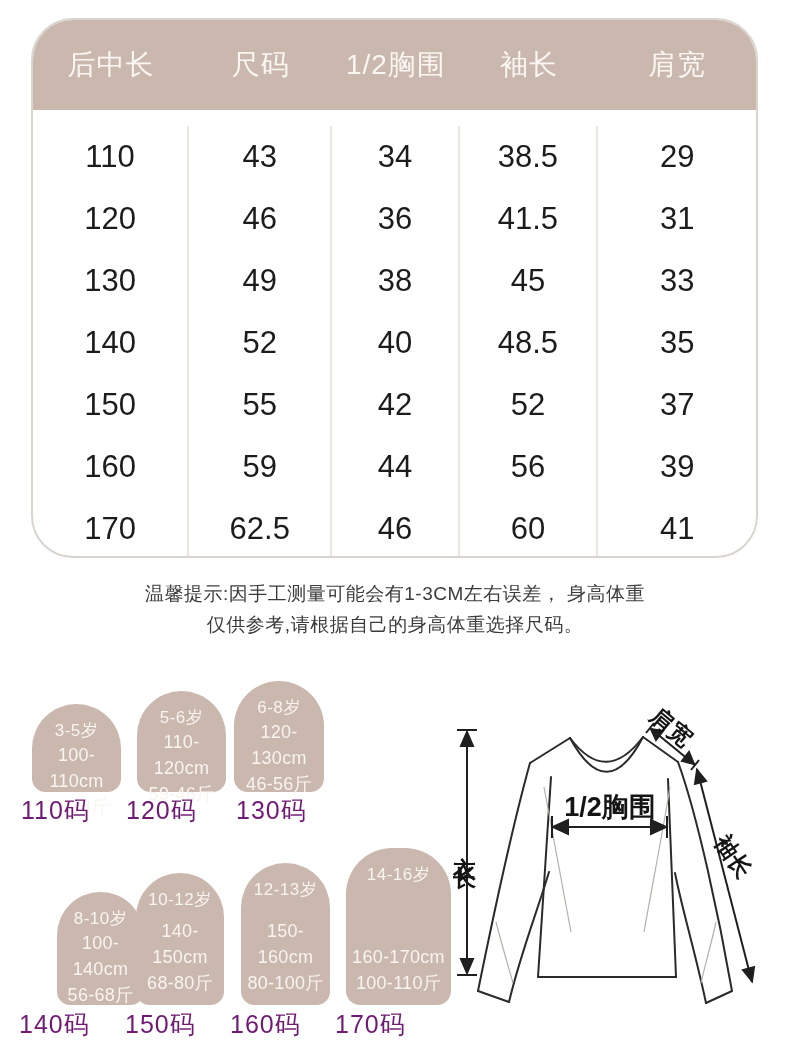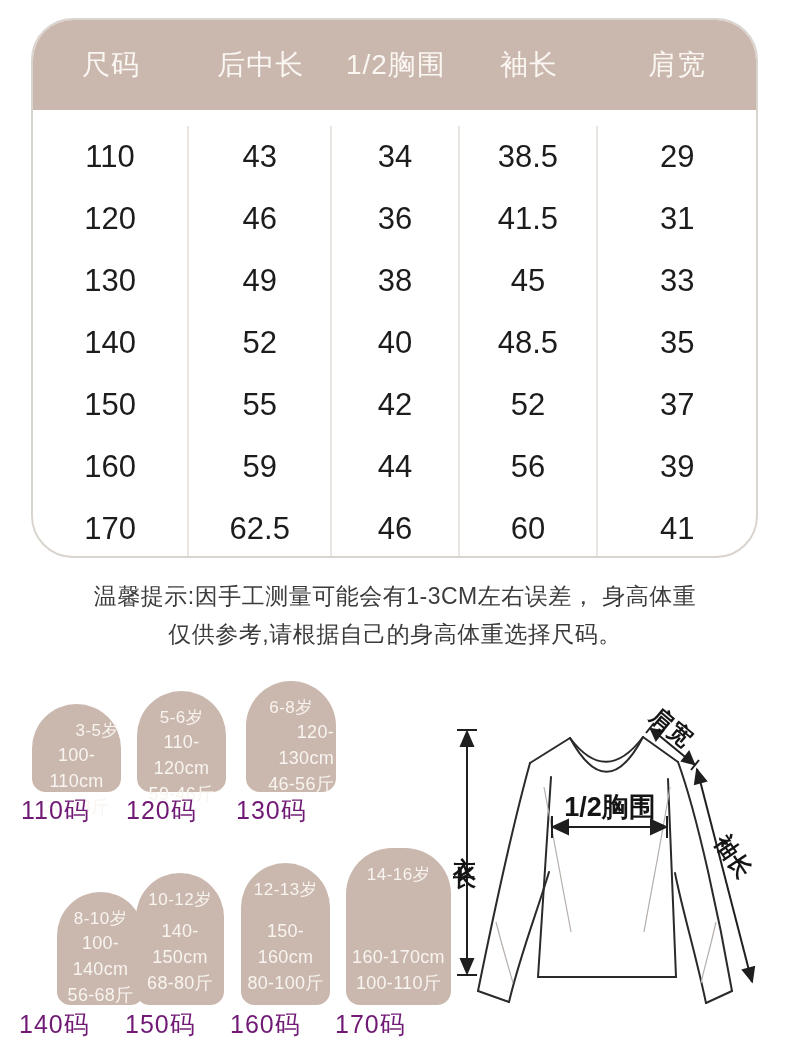--- a/index.html
+++ b/index.html
@@ -26,21 +26,21 @@
   }
   .tbl-body .cell{
     display:flex;align-items:center;justify-content:center;
     font-size:31px;color:#1c1c1c;
   }
   .tbl-body .cell.divline{border-right:2px solid #eae5e1;}
 
   
   .note{
     position:absolute;left:0;top:578px;width:100%;text-align:center;
-    font-size:23px;color:#3b3b3b;line-height:1.65;letter-spacing:0.5px;
+    font-size:19px;color:#3b3b3b;line-height:1.65;letter-spacing:0.5px;
   }
 
   
   .badge{
     position:absolute;background:#cab8ae;border-radius:46px 46px 14px 14px;
     display:flex;flex-direction:column;align-items:center;justify-content:space-between;
     box-sizing:border-box;padding:15px 2px 9px 2px;color:#f8f4f0;text-align:center;
   }
   .badge .age{font-size:17px;font-weight:500;letter-spacing:0.5px;}
   .badge .btm{font-size:18px;font-weight:500;line-height:1.45;letter-spacing:0.3px;}
@@ -57,22 +57,22 @@
   .dlabel.shoulder{left:648px;top:712px;font-size:23px;transform:rotate(40deg);transform-origin:center;}
   .dlabel.sleeve{left:710px;top:841px;font-size:23px;transform:rotate(56deg);transform-origin:center;}
 </style>
 </head>
 <body>
 
 <div id="page">
 
   <div class="size-table">
     <div class="tbl-header">
+      <div class="hcell">后中长</div>
       <div class="hcell">尺码</div>
-      <div class="hcell">后中长</div>
       <div class="hcell">1/2胸围</div>
       <div class="hcell">袖长</div>
       <div class="hcell">肩宽</div>
     </div>
     <div class="tbl-body">
       <div class="cell divline">110</div>
       <div class="cell divline">43</div>
       <div class="cell divline">34</div>
       <div class="cell divline">38.5</div>
       <div class="cell">29</div>
@@ -113,39 +113,39 @@
       <div class="cell divline">60</div>
       <div class="cell">41</div>
     </div>
   </div>
 
   <div class="note">
     <div>温馨提示:因手工测量可能会有1-3CM左右误差， 身高体重</div>
     <div>仅供参考,请根据自己的身高体重选择尺码。</div>
   </div>
 
-  <div class="badge" style="left:32px;top:704px;width:89px;height:88px;align-items:flex-end;">
+  <div class="badge" style="left:32px;top:704px;width:89px;height:88px;">
     <div class="age">3-5岁</div>
     <div class="btm">
       <div>100-110cm</div>
       <div>30-38斤</div>
     </div>
   </div>
   <div class="size-code" style="left:21px;top:794px;">110码</div>
 
   <div class="badge" style="left:137px;top:691px;width:89px;height:101px;">
     <div class="age">5-6岁</div>
     <div class="btm">
       <div>110-120cm</div>
       <div>59-46斤</div>
     </div>
   </div>
   <div class="size-code" style="left:126px;top:794px;">120码</div>
 
-  <div class="badge" style="left:246px;top:681px;width:90px;height:111px;text-align:right;">
+  <div class="badge" style="left:234px;top:681px;width:90px;height:111px;">
     <div class="age">6-8岁</div>
     <div class="btm">
       <div>120-130cm</div>
       <div>46-56斤</div>
     </div>
   </div>
   <div class="size-code" style="left:236px;top:794px;">130码</div>
 
   <div class="badge" style="left:31px;top:892px;width:87px;height:113px;margin-left:26px;">
     <div class="age">8-10岁</div>

